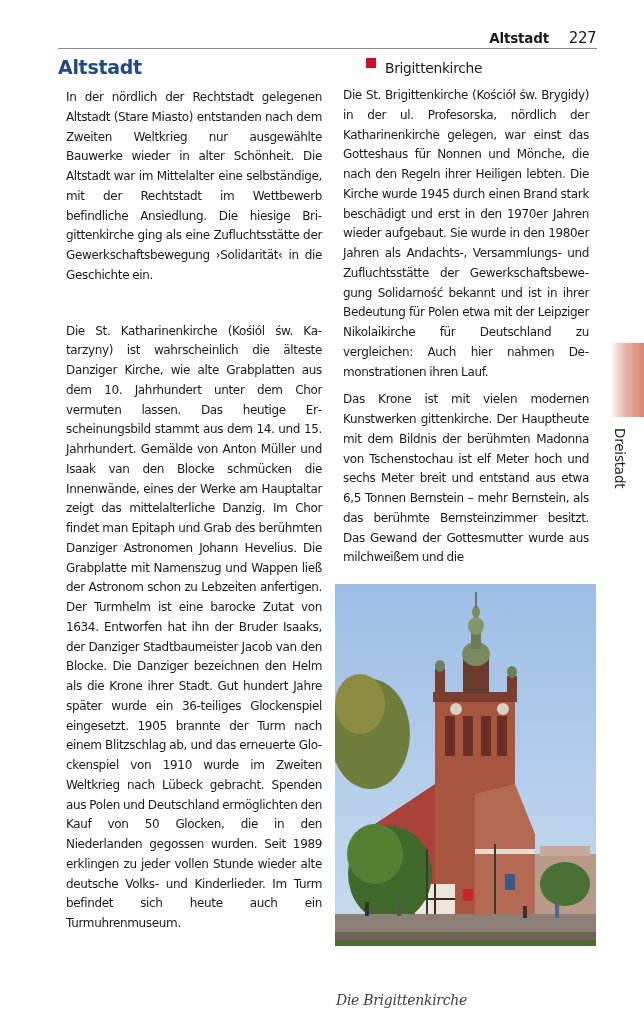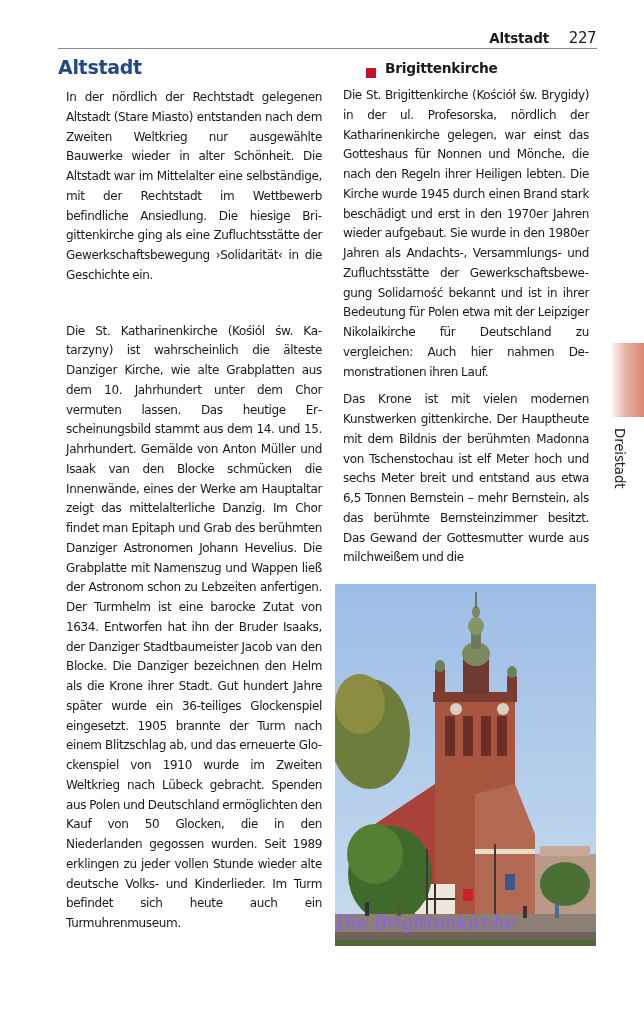--- a/index.html
+++ b/index.html
@@ -7,27 +7,27 @@
          font-family: "DejaVu Sans", "Liberation Sans", sans-serif; color: #1a1a1a; }
   .running-head { position: absolute; left: 58px; top: 28px; width: 539px; height: 20px;
                   border-bottom: 1px solid #8a8a8a; }
   .running-head .section { position: absolute; right: 48px; top: 2px; font-size: 13.5px; font-weight: bold; letter-spacing: -0.2px; }
   .running-head .pageno { position: absolute; right: 1px; top: 1px; font-size: 15px; letter-spacing: -0.5px; text-align: center; }
   .col { position: absolute; top: 54px; width: 272px; }
   .col-left { left: 58px; }
   .col-right { left: 335px; width: 262px; }
   .title { color: #1f4a86; font-size: 19px; font-weight: bold; line-height: 26px; height: 26px; letter-spacing: -0.3px; }
   p { margin: 8px; font-size: 12px; line-height: 19.75px; text-align: justify; letter-spacing: -0.35px; word-spacing: -0.5px; hyphens: manual; }
-  .subhead { font-size: 13.8px; font-weight: bold; line-height: 20px; height: 20px; margin: 0; display: flex; align-items: flex-end; letter-spacing: -0.3px; padding-left: 31px; }
+  .subhead { font-size: 13.8px; font-weight: normal; line-height: 20px; height: 20px; margin: 0; display: flex; align-items: flex-start; letter-spacing: -0.3px; padding-left: 31px; }
   .bullet { display: inline-block; width: 10px; height: 10px; background: #c8102e; margin-right: 9px; }
   .gap { height: 20px; }
   b { font-weight: normal; }
   .photo { position: absolute; left: 335px; top: 584px; width: 261px; height: 362px; overflow: hidden; }
-  .caption { position: absolute; left: 336px; top: 911px; font-family: "DejaVu Serif", "Liberation Serif", serif;
-             font-style: italic; font-size: 19px; color: #8b5cf6; letter-spacing: -0.3px; }
+  .caption { position: absolute; left: 336px; top: 992px; font-family: "DejaVu Serif", "Liberation Serif", serif;
+             font-style: italic; font-size: 14px; color: #404040; letter-spacing: -0.3px; }
   .side-tab { position: absolute; left: 610px; top: 343px; width: 34px; height: 74px;
               background: linear-gradient(to right, #ffffff 0%, #e8b3a6 45%, #d98772 100%); }
   .side-label { position: absolute; left: 612px; top: 428px; writing-mode: vertical-rl; font-size: 13.5px; color: #222; letter-spacing: -0.2px; }
 </style>
 </head>
 <body>
 
 <div class="running-head">
   <span class="section">Altstadt</span>
   <span class="pageno">227</span>

